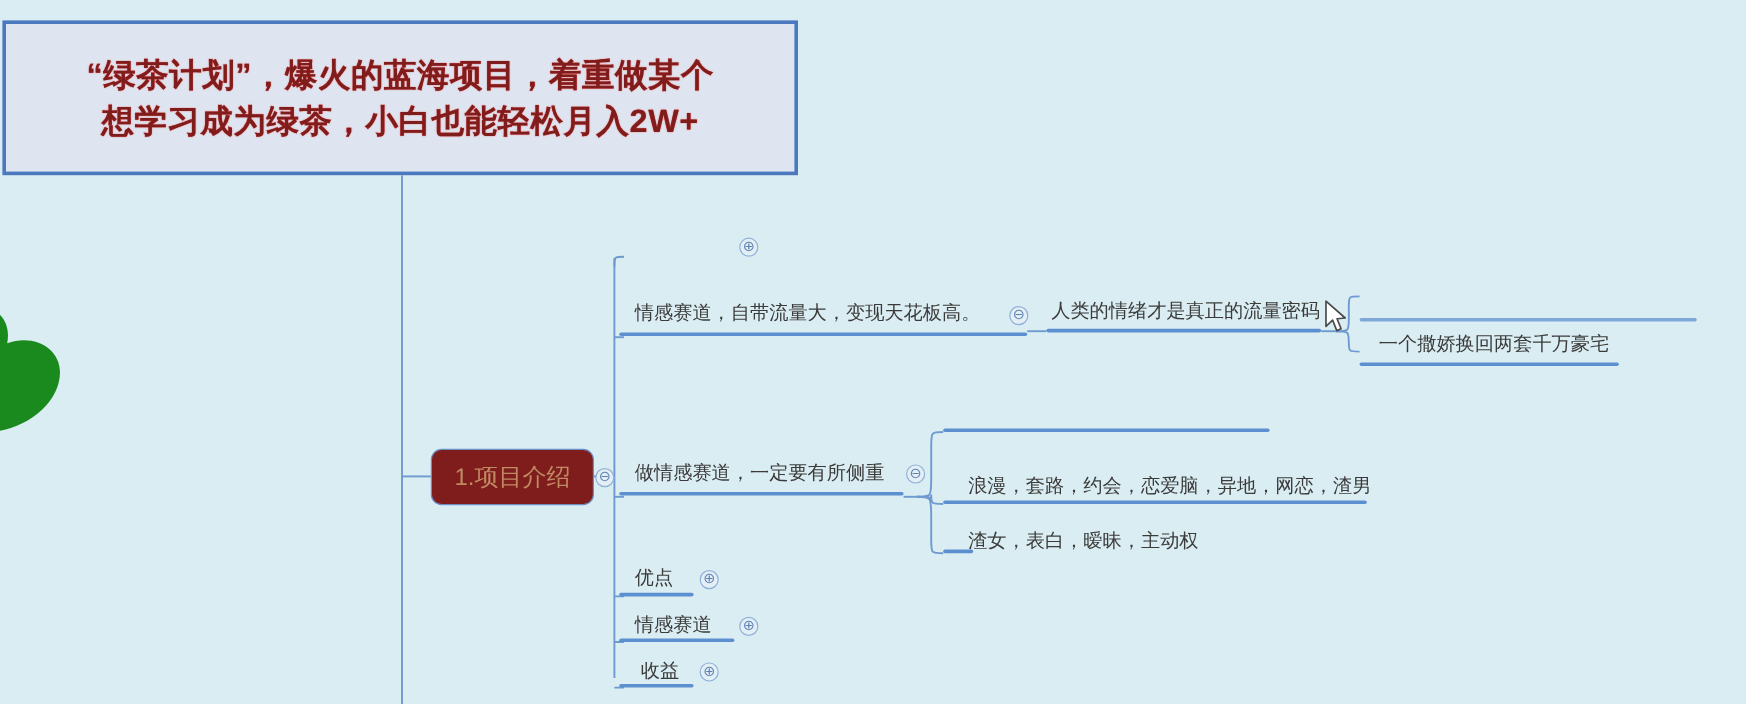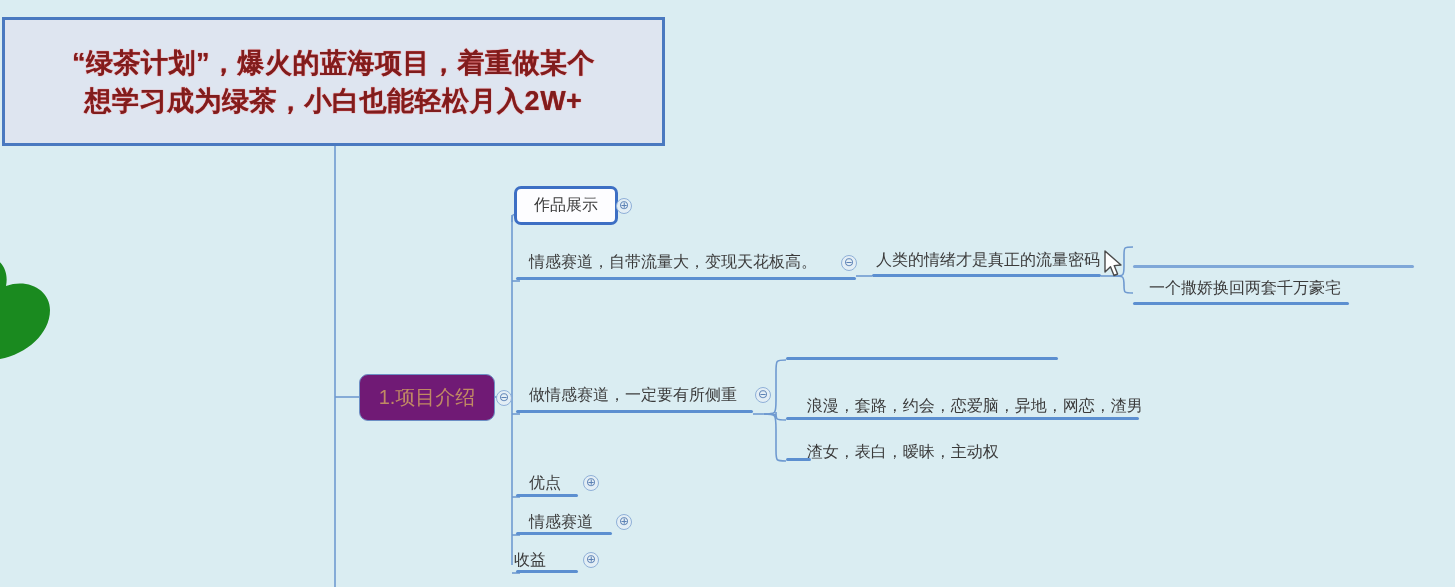--- a/index.html
+++ b/index.html
@@ -56,21 +56,21 @@
   
   .center-node {
     position: absolute;
     left: 359px;
     top: 374px;
     width: 136px;
     height: 47px;
     box-sizing: border-box;
     border: 1.5px solid #6c8fc4;
     border-radius: 9px;
-    background: #701a75;
+    background: #7f1d1d;
     display: flex;
     align-items: center;
     justify-content: center;
   }
   .center-node-label {
     color: #c08a63;
     font-size: 20px;
     white-space: nowrap;
   }
   
@@ -178,23 +178,20 @@
     </div>
   </div>
 
   <div class="center-node">
     <span class="center-node-label">1.项目介绍</span>
   </div>
   <div class="badge" style="left:496px; top:390px;">
     <span>⊖</span>
   </div>
 
-  <div class="sel-node">
-    <span class="sel-node-label">作品展示</span>
-  </div>
   <div class="badge" style="left:616px; top:198px;">
     <span>⊕</span>
   </div>
 
   <div class="tnode" style="left:529px; top:250px;">情感赛道，自带流量大，变现天花板高。</div>
   <div class="uline" style="left:516px; top:277px; width:340px;"></div>
   <div class="badge" style="left:841px; top:255px;">
     <span>⊖</span>
   </div>
 
@@ -230,21 +227,21 @@
   <div class="badge" style="left:583px; top:475px;">
     <span>⊕</span>
   </div>
 
   <div class="tnode" style="left:529px; top:510px;">情感赛道</div>
   <div class="uline" style="left:516px; top:532px; width:96px;"></div>
   <div class="badge" style="left:616px; top:514px;">
     <span>⊕</span>
   </div>
 
-  <div class="tnode" style="left:514px; top:548px;">收益</div>
+  <div class="tnode" style="left:534px; top:548px;">收益</div>
   <div class="uline" style="left:516px; top:570px; width:62px;"></div>
   <div class="badge" style="left:583px; top:552px;">
     <span>⊕</span>
   </div>
 
   <svg class="cursor" width="22" height="30" viewBox="0 0 22 30">
     <path d="M 2 1 L 2 22 L 7.5 16.8 L 11 25.5 L 14.6 24 L 11.2 15.6 L 18 15 Z" fill="#ffffff" stroke="#4a4a4a" stroke-width="1.4" stroke-linejoin="round"></path>
   </svg>
 
 </div>

